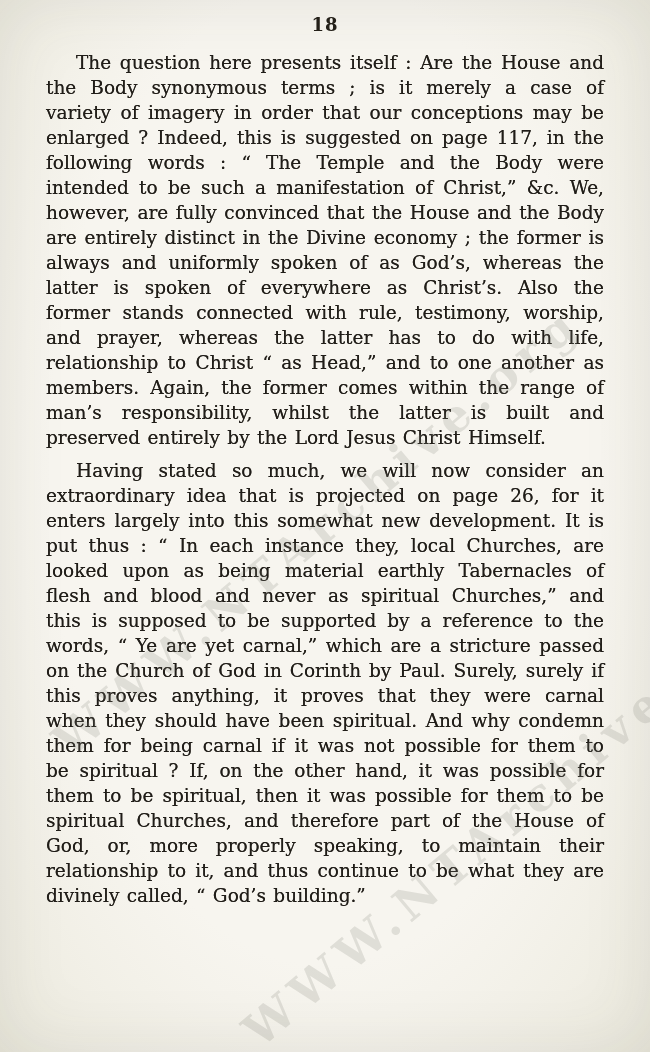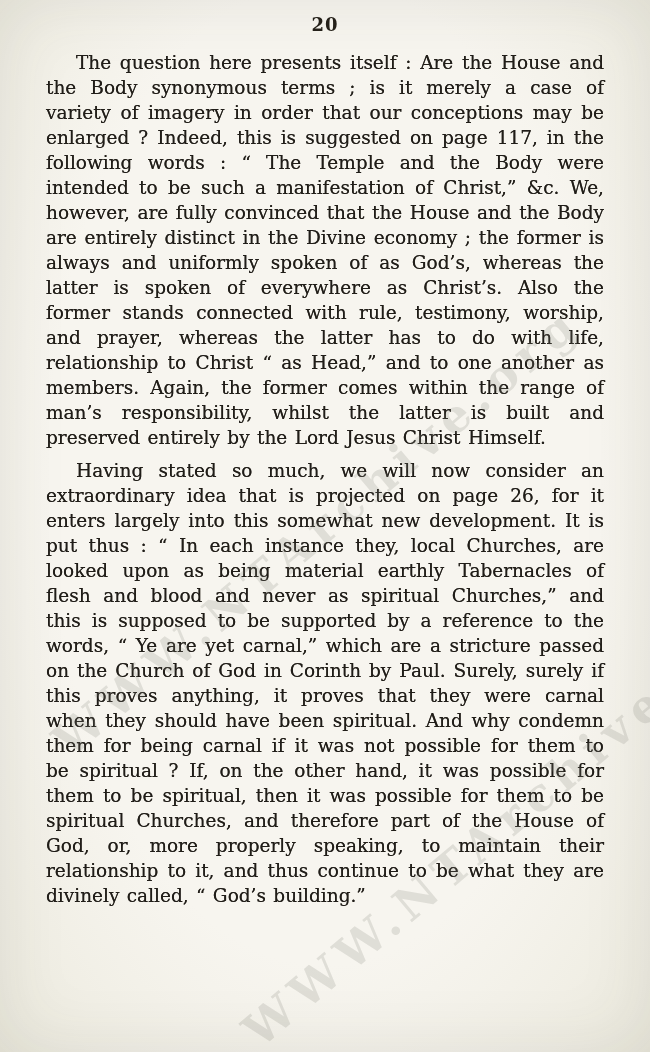--- a/index.html
+++ b/index.html
@@ -67,20 +67,20 @@
 </head>
 <body>
 
 <div class="page">
 
   <div class="watermark">
     <span class="wm wm1">WWW.NTArchive.org</span>
     <span class="wm wm2">WWW.NTArchive.org</span>
   </div>
 
-  <div class="page-number">20</div>
+  <div class="page-number">18</div>
 
   <div class="content">
     <p class="para">The question here presents itself : Are the House and the Body synonymous terms ; is it merely a case of variety of imagery in order that our conceptions may be enlarged ? Indeed, this is suggested on page 117, in the following words : “ The Temple and the Body were intended to be such a manifestation of Christ,” &amp;c.  We, however, are fully convinced that the House and the Body are entirely distinct in the Divine economy ; the former is always and uniformly spoken of as God’s, whereas the latter is spoken of everywhere as Christ’s.  Also the former stands connected with rule, testimony, worship, and prayer, whereas the latter has to do with life, relationship to Christ “ as Head,” and to one another as members.  Again, the former comes within the range of man’s responsibility, whilst the latter is built and preserved entirely by the Lord Jesus Christ Himself.</p>
     <p class="para">Having stated so much, we will now consider an extraordinary idea that is projected on page 26, for it enters largely into this somewhat new development.  It is put thus : “ In each instance they, local Churches, are looked upon as being material earthly Tabernacles of flesh and blood and never as spiritual Churches,” and this is supposed to be supported by a reference to the words, “ Ye are yet carnal,” which are a stricture passed on the Church of God in Corinth by Paul.  Surely, surely if this proves anything, it proves that they were carnal when they should have been spiritual.  And why condemn them for being carnal if it was not possible for them to be spiritual ?  If, on the other hand, it was possible for them to be spiritual, then it was possible for them to be spiritual Churches, and therefore part of the House of God, or, more properly speaking, to maintain their relationship to it, and thus continue to be what they are divinely called, “ God’s building.”</p>
   </div>
 
 </div>
 
 </body></html>

